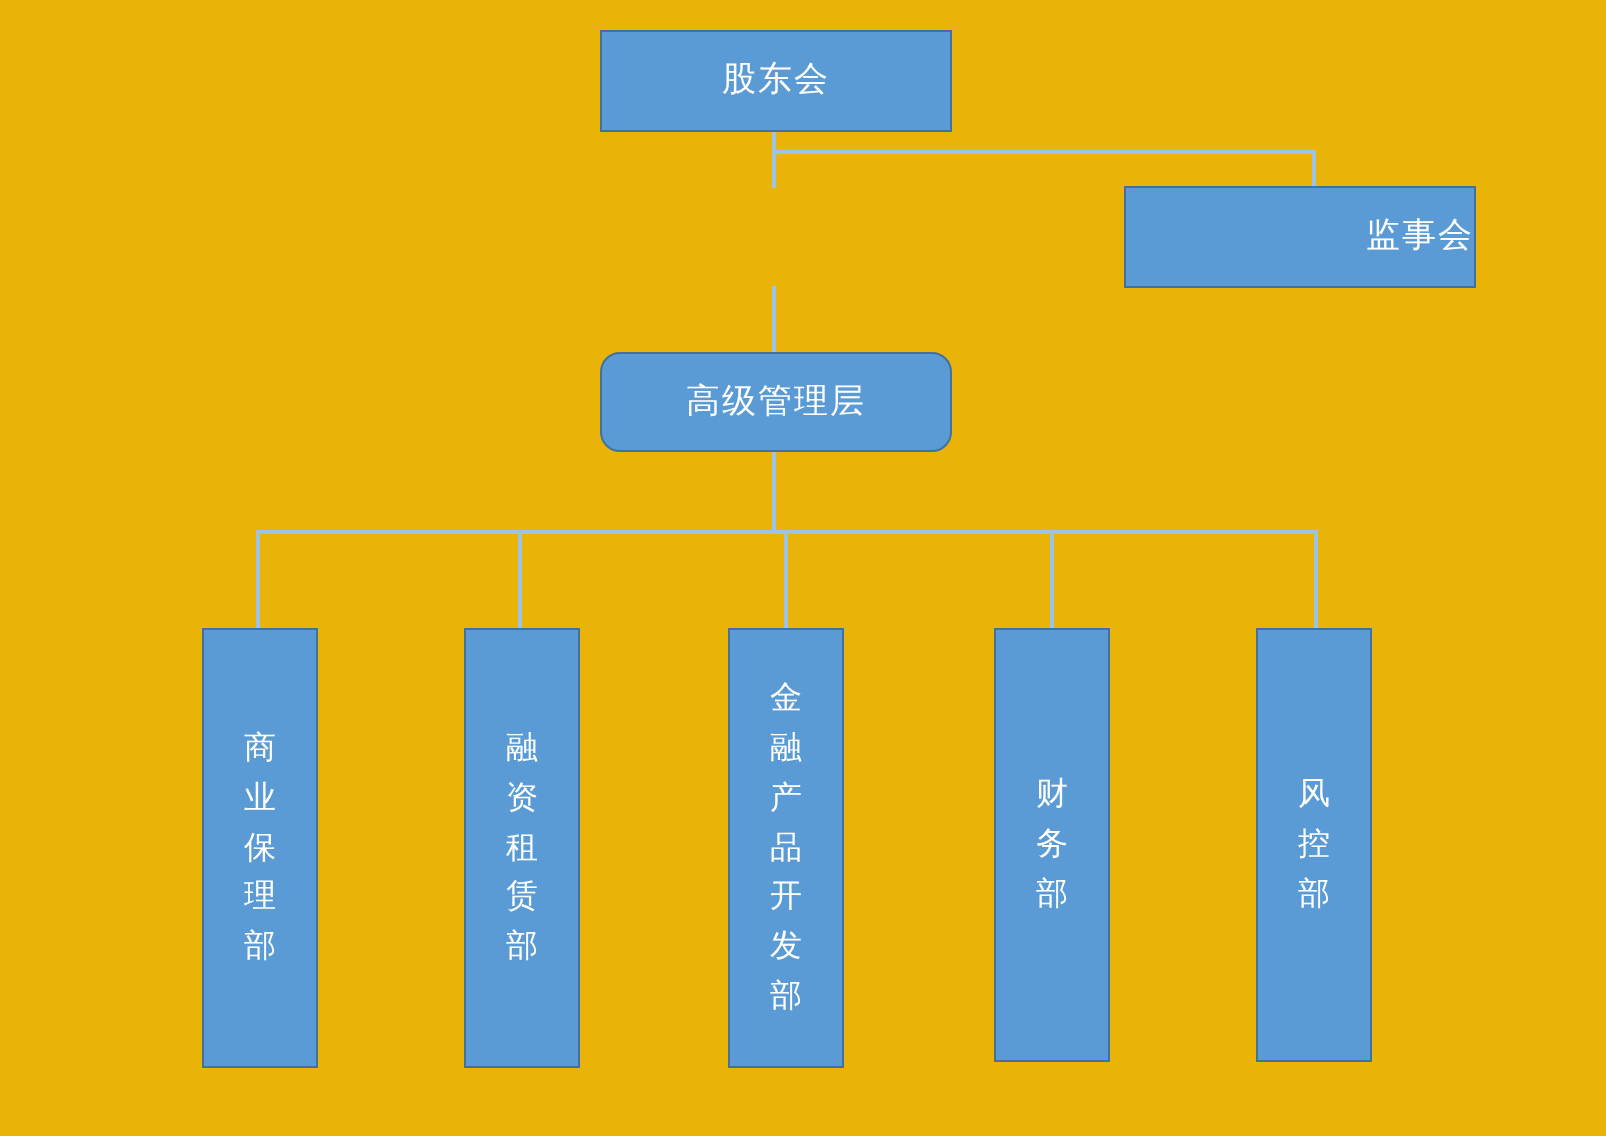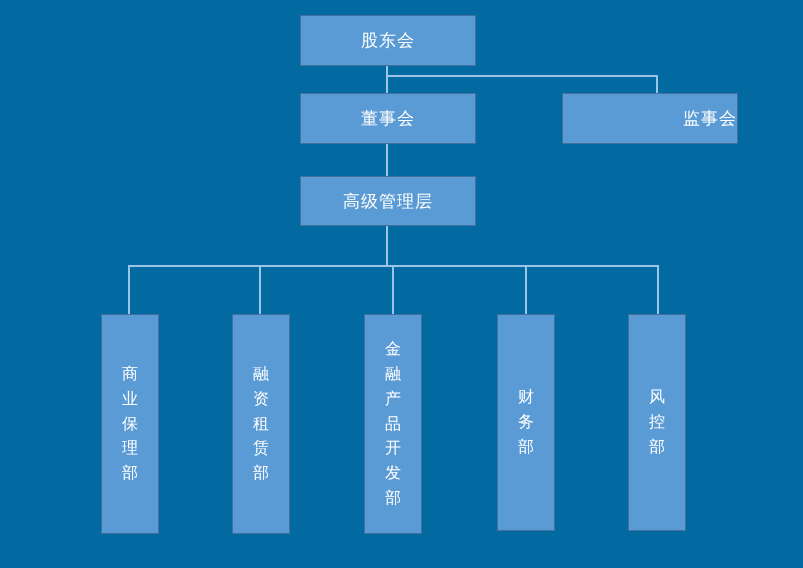--- a/index.html
+++ b/index.html
@@ -7,21 +7,21 @@
     padding: 0;
     background: #ffffff;
   }
   body {
     font-family: "DejaVu Sans", "Liberation Sans", sans-serif;
   }
   #chart-canvas {
     position: relative;
     width: 803px;
     height: 568px;
-    background: #0369a1;
+    background: #eab308;
     overflow: hidden;
   }
   .node {
     position: absolute;
     box-sizing: border-box;
     background: #5B9BD5;
     border: 1px solid #41719C;
     color: #ffffff;
     display: flex;
     align-items: center;
@@ -75,29 +75,26 @@
   <div class="connector v" style="left:128px; top:265px; height:49px;"></div>
   <div class="connector v" style="left:259px; top:265px; height:49px;"></div>
   <div class="connector v" style="left:392px; top:265px; height:49px;"></div>
   <div class="connector v" style="left:525px; top:265px; height:49px;"></div>
   <div class="connector v" style="left:657px; top:265px; height:49px;"></div>
 
   <div class="node horizontal" style="left:300px; top:15px; width:176px; height:51px;">
     <span>股东会</span>
   </div>
 
-  <div class="node horizontal" style="left:300px; top:93px; width:176px; height:51px;">
-    <span>董事会</span>
-  </div>
 
   <div class="node horizontal" style="left:562px; top:93px; width:176px; height:51px;justify-content:flex-end;">
     <span>监事会</span>
   </div>
 
-  <div class="node horizontal" style="left:300px; top:176px; width:176px; height:50px;">
+  <div class="node horizontal" style="left:300px; top:176px; width:176px; height:50px;border-radius:10px;">
     <span>高级管理层</span>
   </div>
 
   <div class="node vertical" style="left:101px; top:314px; width:58px; height:220px;">
     <div class="vstack">
         <span>商</span>
         <span>业</span>
         <span>保</span>
         <span>理</span>
         <span>部</span>

